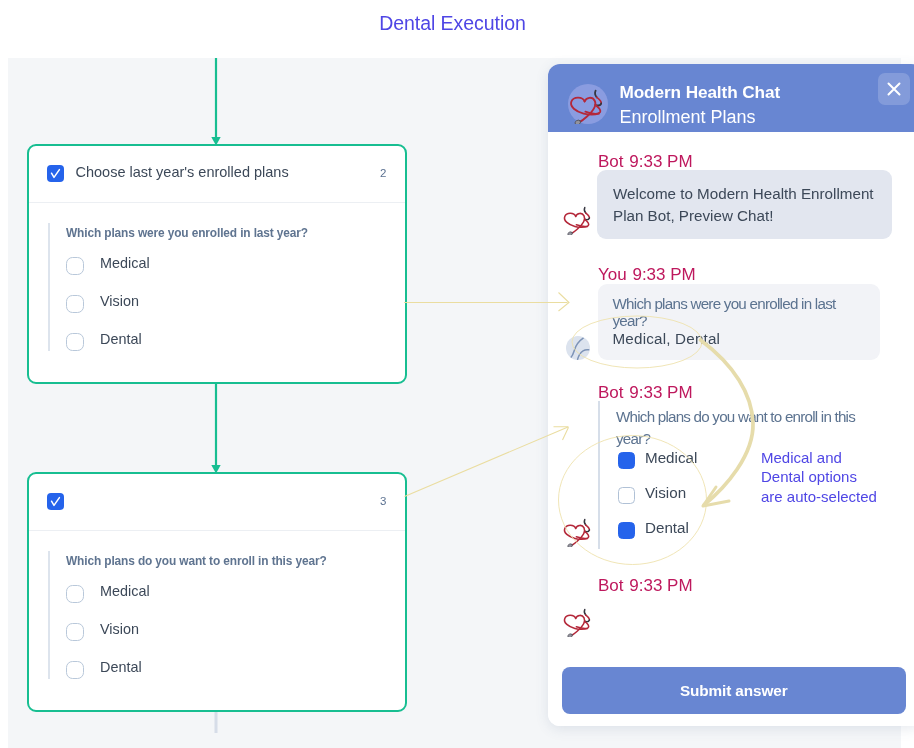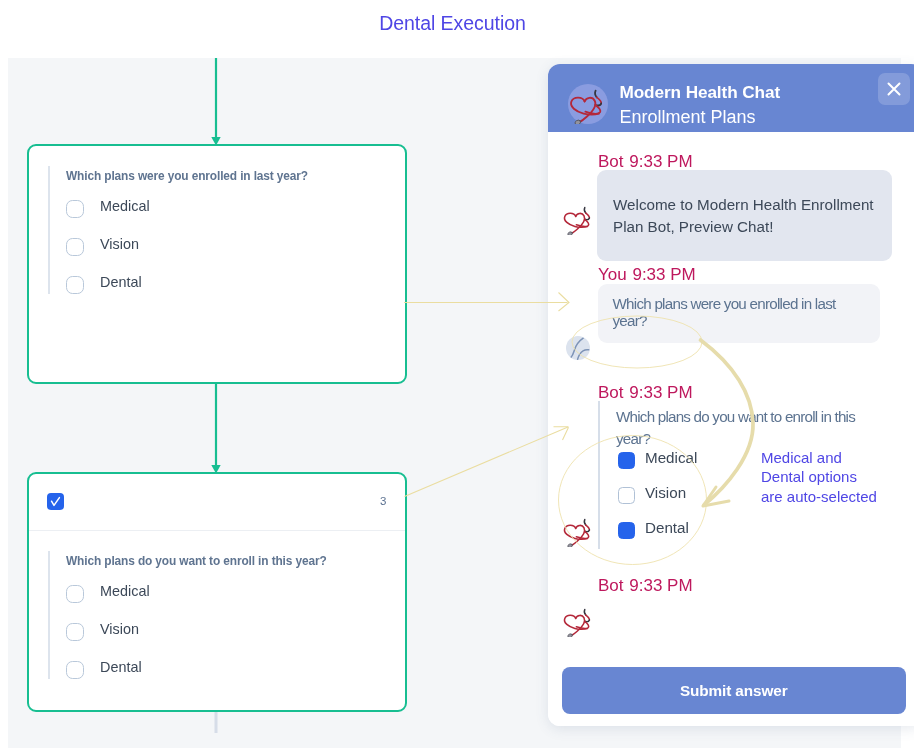--- a/index.html
+++ b/index.html
@@ -86,20 +86,29 @@
     <g>
       <path d="M208 0 L208 79.5" stroke="#17be91" stroke-width="2.2" fill="none"></path>
       <path d="M203.3 79 L212.7 79 L208 87.5 Z" fill="#17be91" stroke="none"></path>
       <path d="M208 319 L208 407.5" stroke="#17be91" stroke-width="2.2" fill="none"></path>
       <path d="M203.3 407 L212.7 407 L208 415.5 Z" fill="#17be91" stroke="none"></path>
     </g>
     <path d="M208 652 L208 675" stroke="#d6dde8" stroke-width="3" fill="none"></path>
   </svg>
 
   <div class="flow-card" id="card-1">
+    <div class="card-head">
+      <div class="card-check">
+        <svg width="17" height="17" viewBox="0 0 17 17">
+          <path d="M4.5 8.2 L7.0 12.4 L12.4 4.6" stroke="#fff" stroke-width="1.5" fill="none" stroke-linecap="round" stroke-linejoin="round"></path>
+        </svg>
+      </div>
+      <div class="card-title">Choose last year's enrolled plans</div>
+      <div class="card-num">2</div>
+    </div>
     <div class="card-body">
       <div class="card-rule"></div>
       <div class="q-label">Which plans were you enrolled in last year?</div>
       <div class="opt">
         <div class="opt-box"></div>
         <div class="opt-label">Medical</div>
       </div>
       <div class="opt">
         <div class="opt-box"></div>
         <div class="opt-label">Vision</div>
@@ -184,41 +193,42 @@
 
           <path d="M27.4 21.0 C30.3 23.2 33.4 26.2 32.0 28.3 C30.3 30.7 24.0 29.8 17.4 27.7" stroke="#b4283a" stroke-width="1.9"></path>
 
           <path d="M16.6 17.4 C14.8 12.6 5.6 12.0 3.4 17.5 C1.3 22.6 8.0 27.6 15.6 29.6 C20.8 30.9 26.6 30.9 30.9 29.7" stroke="#b4283a" stroke-width="1.9"></path>
 
           <path d="M16.6 17.4 C18.2 13.3 24.3 12.3 26.7 16.7 C29.3 21.7 24.5 27.6 18.4 33.0 C15.8 35.3 13.6 36.9 11.9 37.9" stroke="#b4283a" stroke-width="1.9"></path>
 
           <ellipse cx="9.8" cy="38.5" rx="2.9" ry="2.2" transform="rotate(-30 9.8 38.5)" fill="#93939d" stroke="#4f4f59" stroke-width=".8"></ellipse>
         </g>
       </svg></div>
-    <div class="bubble" style="left:49px;top:38px;width:295px;padding:24px 16px;">Welcome to Modern Health Enrollment Plan Bot, Preview Chat!</div>
+    <div class="bubble" style="left:49px;top:38px;width:295px;padding:13px 16px;">Welcome to Modern Health Enrollment Plan Bot, Preview Chat!</div>
 
     <div class="meta" style="left:50px;top:133px;">
       <span>You</span>
       <span class="meta-time">9:33 PM</span>
     </div>
     <div class="avatar-you" style="left:18px;top:204px;">
       <svg width="24" height="24" viewBox="0 0 24 24">
         <defs>
             <clipPath id="avclip">
               <circle cx="12" cy="12" r="12"></circle>
             </clipPath>
           </defs>
         <g clip-path="url(#avclip)" fill="none" stroke="#7d93b6" stroke-width="1.5" stroke-linecap="round">
           <path d="M17.2 2.2 C12.4 5.4 9.8 9.6 8.4 14.2 C7.4 17.5 6.2 20.3 4.2 22.6"></path>
           <path d="M22.8 13.8 C19.1 13.2 15.8 15 13.8 18.2 C12.9 19.7 12.2 21.3 11.6 23.2"></path>
         </g>
       </svg>
     </div>
     <div class="bubble bubble-light" style="left:49.5px;top:152px;width:282px;padding:11px 15px 13px;">
       <div class="b-q">Which plans were you enrolled in last year?</div>
+      <div class="b-a">Medical, Dental</div>
     </div>
 
     <div class="meta" style="left:50px;top:251px;">
       <span>Bot</span>
       <span class="meta-time">9:33 PM</span>
     </div>
     <div class="avatar-bot" style="left:14px;top:382px;"><svg width="33" height="33" viewBox="0 0 40 40">
         <g fill="none" stroke-linecap="round" stroke-linejoin="round">
 
           <path d="M27.6 6.6 C26.4 9.3 27.2 11.5 28.8 13.4" stroke="#35353f" stroke-width="1.8"></path>

